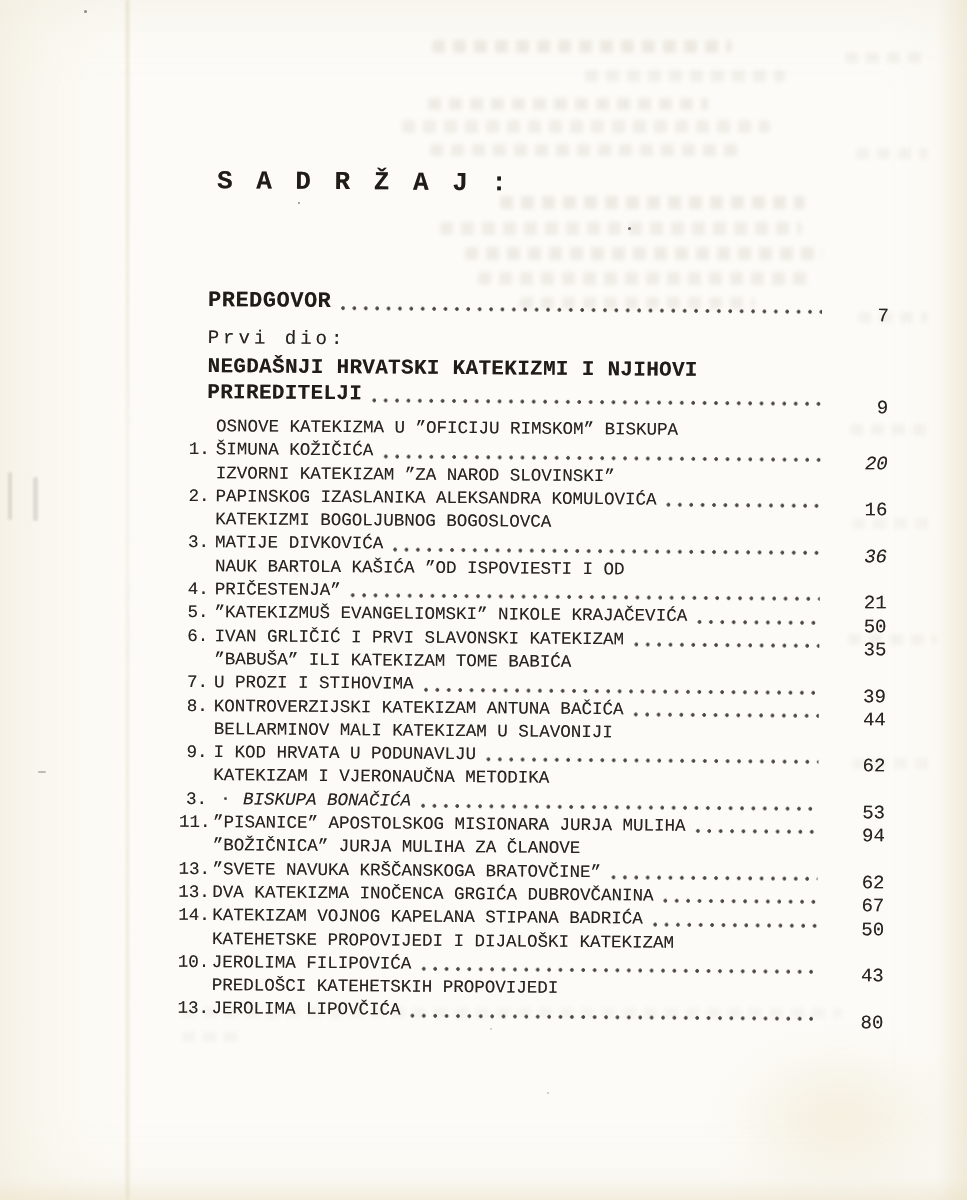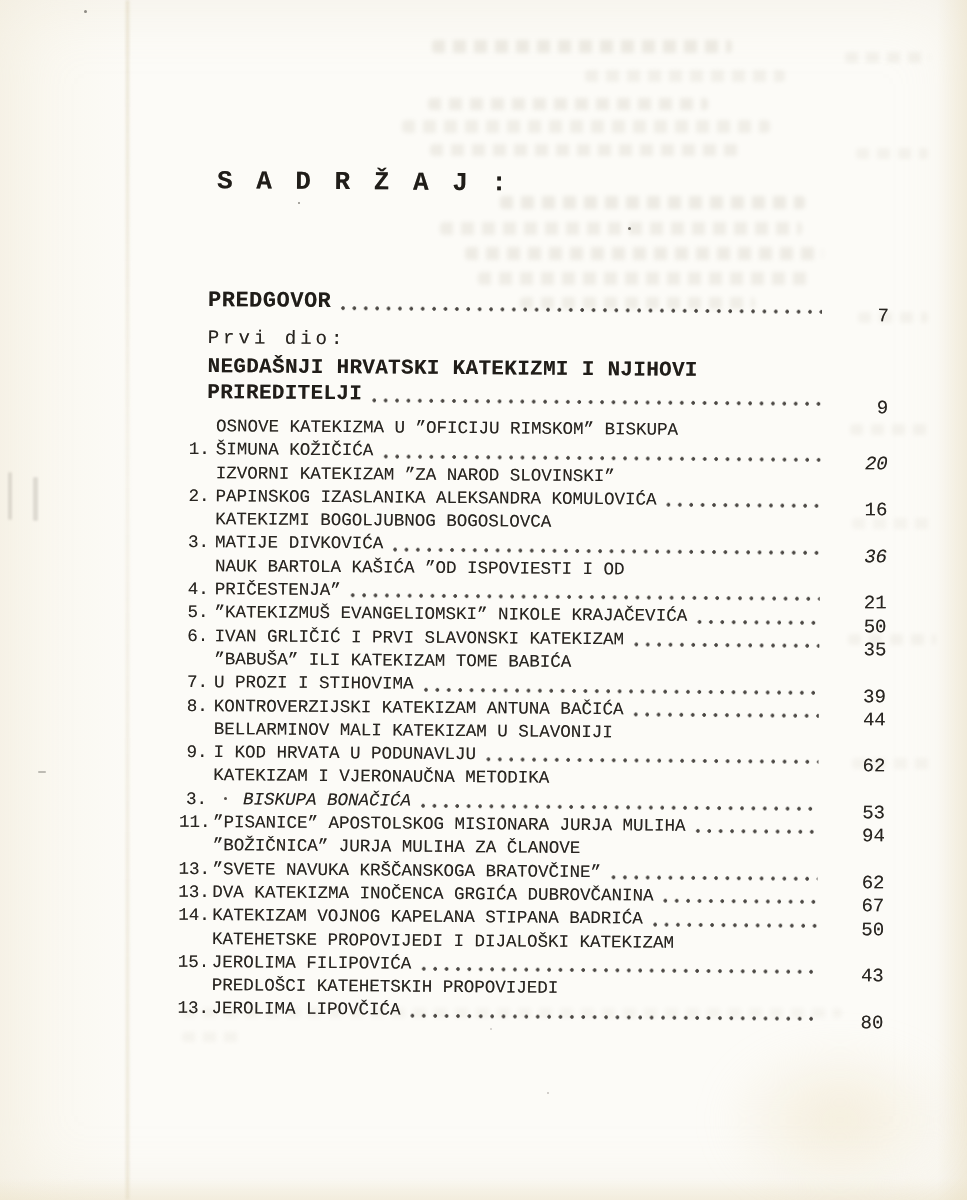--- a/index.html
+++ b/index.html
@@ -289,21 +289,21 @@
     <div class="body">
       <div class="lastline">
         <span class="t">KATEKIZAM VOJNOG KAPELANA STIPANA BADRIĆA</span>
         <span class="leader"></span>
       </div>
     </div>
     <div class="pagenum">50</div>
   </div>
 
   <div class="entry item">
-    <div class="num">15.</div>
+    <div class="num">10.</div>
     <div class="body">
               <div class="line1">KATEHETSKE PROPOVIJEDI I DIJALOŠKI KATEKIZAM</div>
       <div class="lastline">
         <span class="t">JEROLIMA FILIPOVIĆA</span>
         <span class="leader"></span>
       </div>
     </div>
     <div class="pagenum">43</div>
   </div>
 

